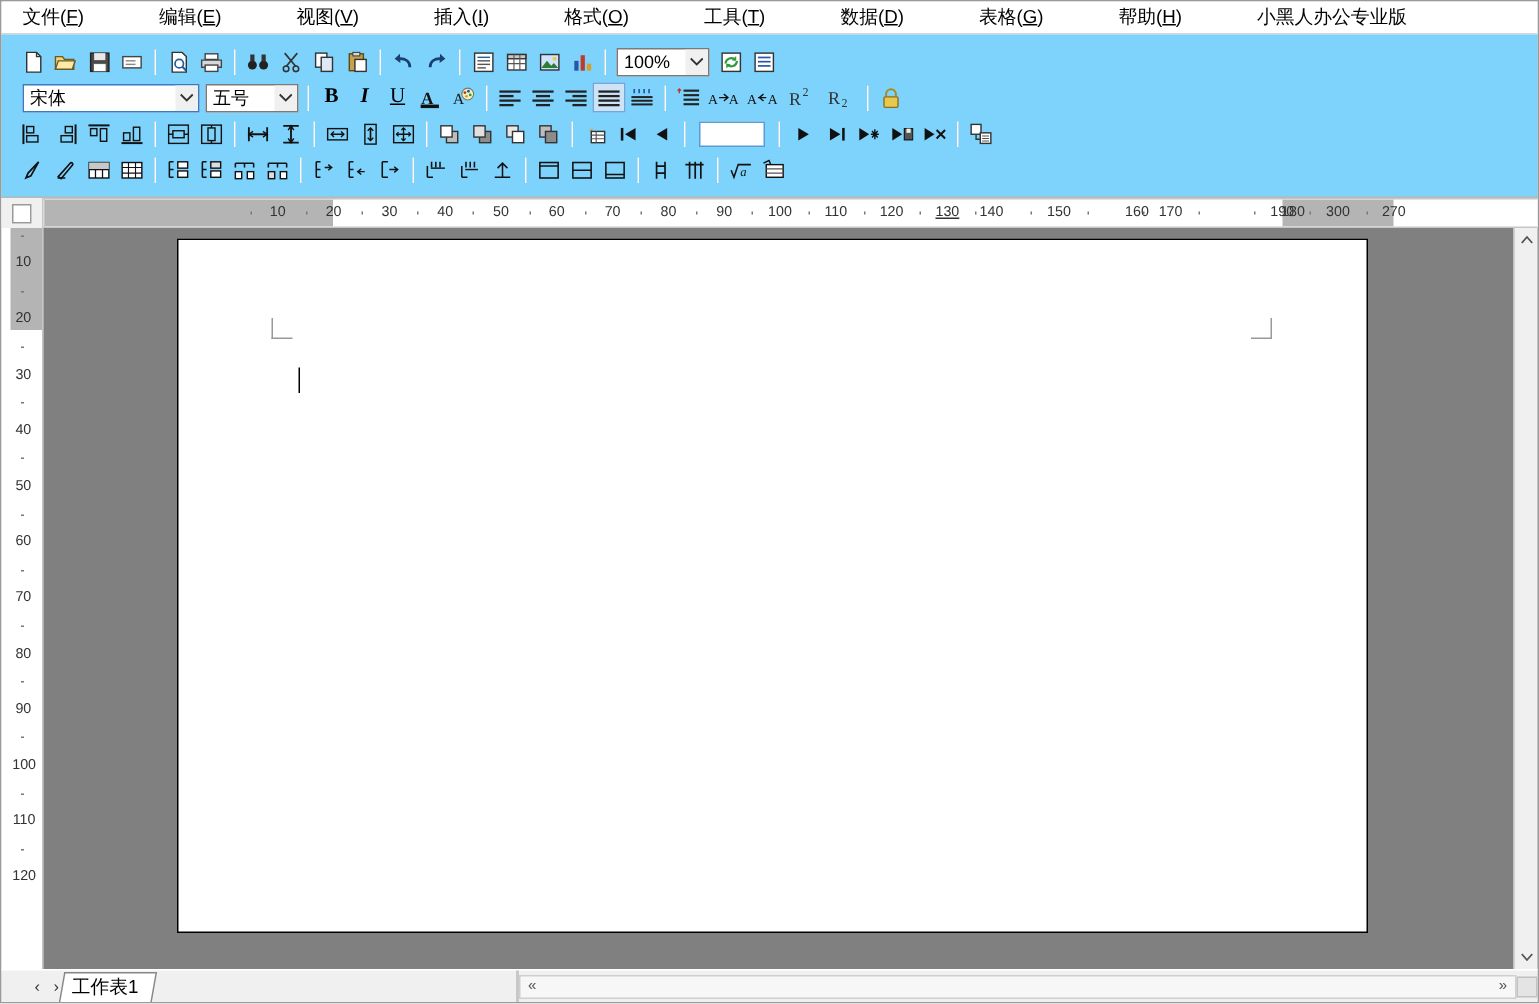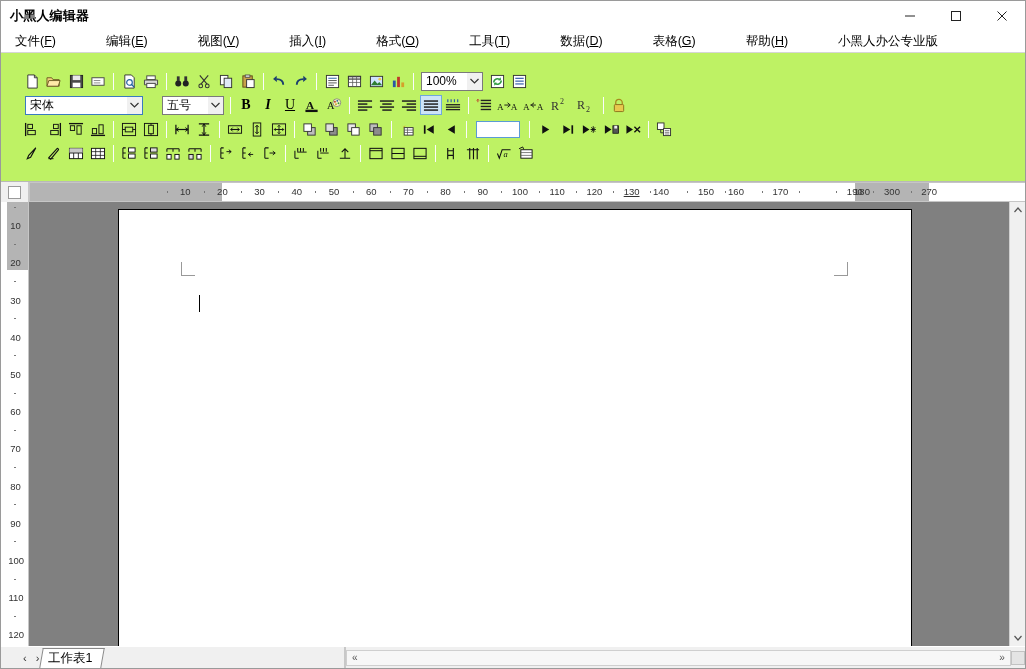--- a/index.html
+++ b/index.html
@@ -50,23 +50,23 @@
   .menu-item {
     font-size: 12.5px; color: #000;
     padding: 0 14px 0 0; margin-right: 36px;
     white-space: nowrap; cursor: default;
   }
   .menu-item:last-child { margin-right: 0; }
   .menu-item .mn { text-decoration: underline; }
 
   
   .toolbars {
-    background: #bef264;
+    background: #7dd3fc;
     border-bottom: 1px solid #b8b8b8;
-    padding: 16px;
+    padding: 6px;
   }
   .tbrow {
     height: 24px;
     display: flex; align-items: center;
     padding-left: 4px;
   }
   .tb { width: 22px; height: 20px;
     display:flex; align-items:center; justify-content:center;
     cursor: default; border: 1px solid transparent; }
   .tb.wide { width: 26px; }
@@ -83,21 +83,21 @@
     font-size: 12px; color: #000;
     position: relative; cursor: default;
   }
   .combo .cv { padding-left: 4px; white-space: nowrap; overflow: hidden; }
   .combo .carr {
     margin-left: auto; width: 15px; height: 17px;
     display: flex; align-items: center; justify-content: center;
     background: #f0f0f0;
   }
   .combo.focused { border: 1px solid #3a7bbf; }
-  .combo-font { width: 118px; margin: 0 17px 0 4px; }
+  .combo-font { width: 118px; margin: 0 2px 0 4px; }
   .combo-size { width: 62px; margin: 0 2px; }
   .combo-zoom { width: 62px; margin: 0 3px; }
 
   
   .navbox {
     width: 44px; height: 17px; background: #fff;
     border: 1px solid #5b9bd5; margin: 0 5px;
   }
 
   
@@ -205,41 +205,20 @@
   .hs-arrow { width: 16px; text-align: center; font-size: 10px; color: #555; cursor: default; }
   .hs-grip { width: 14px; height: 14px; background: #e4e4e4; border: 1px solid #c2c2c2; }
 
   svg.ico { display: block; }
 </style>
 </head>
 <body>
 
 <div id="app">
 
-  <div class="titlebar">
-    <div class="title-text">小黑人编辑器</div>
-    <div class="win-buttons">
-      <div class="win-btn">
-        <svg class="ico" width="12" height="12" viewBox="0 0 12 12">
-            <line x1="1" y1="6" x2="11" y2="6" stroke="#222" stroke-width="1"></line>
-          </svg>
-      </div>
-      <div class="win-btn">
-        <svg class="ico" width="12" height="12" viewBox="0 0 12 12">
-            <rect x="1.5" y="1.5" width="9" height="9" fill="none" stroke="#222" stroke-width="1"></rect>
-          </svg>
-      </div>
-      <div class="win-btn">
-        <svg class="ico" width="12" height="12" viewBox="0 0 12 12">
-            <line x1="1.5" y1="1.5" x2="10.5" y2="10.5" stroke="#222" stroke-width="1"></line>
-            <line x1="10.5" y1="1.5" x2="1.5" y2="10.5" stroke="#222" stroke-width="1"></line>
-          </svg>
-      </div>
-    </div>
-  </div>
 
   <div class="menubar">
     <div class="menu-item"><span>文件</span>(<span class="mn">F</span>)</div>
     <div class="menu-item"><span>编辑</span>(<span class="mn">E</span>)</div>
     <div class="menu-item"><span>视图</span>(<span class="mn">V</span>)</div>
     <div class="menu-item"><span>插入</span>(<span class="mn">I</span>)</div>
     <div class="menu-item"><span>格式</span>(<span class="mn">O</span>)</div>
     <div class="menu-item"><span>工具</span>(<span class="mn">T</span>)</div>
     <div class="menu-item"><span>数据</span>(<span class="mn">D</span>)</div>
     <div class="menu-item"><span>表格</span>(<span class="mn">G</span>)</div>
@@ -874,21 +853,21 @@
         <div class="hr-num" style="left: 527.2px;">110</div>
         <div class="hr-tick" style="left: 508.6px;"></div>
         <div class="hr-num" style="left: 564.4px;">120</div>
         <div class="hr-tick" style="left: 545.8px;"></div>
         <div class="hr-num" style="left: 601.6px; text-decoration: underline;">130</div>
         <div class="hr-tick" style="left: 583px;"></div>
         <div class="hr-num" style="left: 631px;">140</div>
         <div class="hr-tick" style="left: 620.2px;"></div>
         <div class="hr-num" style="left: 676px;">150</div>
         <div class="hr-tick" style="left: 657.4px;"></div>
-        <div class="hr-num" style="left: 706px; text-align: right;">160</div>
+        <div class="hr-num" style="left: 728px; text-align: right;">160</div>
         <div class="hr-tick" style="left: 694.6px;"></div>
         <div class="hr-num" style="left: 750.4px;">170</div>
         <div class="hr-tick" style="left: 731.8px;"></div>
         <div class="hr-num" style="left: 832px;">180</div>
         <div class="hr-tick" style="left: 769px;"></div>
         <div class="hr-num" style="left: 824.8px;">190</div>
         <div class="hr-tick" style="left: 806.2px;"></div>
         <div class="hr-num" style="left: 862px;">300</div>
         <div class="hr-tick" style="left: 843.4px;"></div>
         <div class="hr-num" style="left: 899.2px;">270</div>

